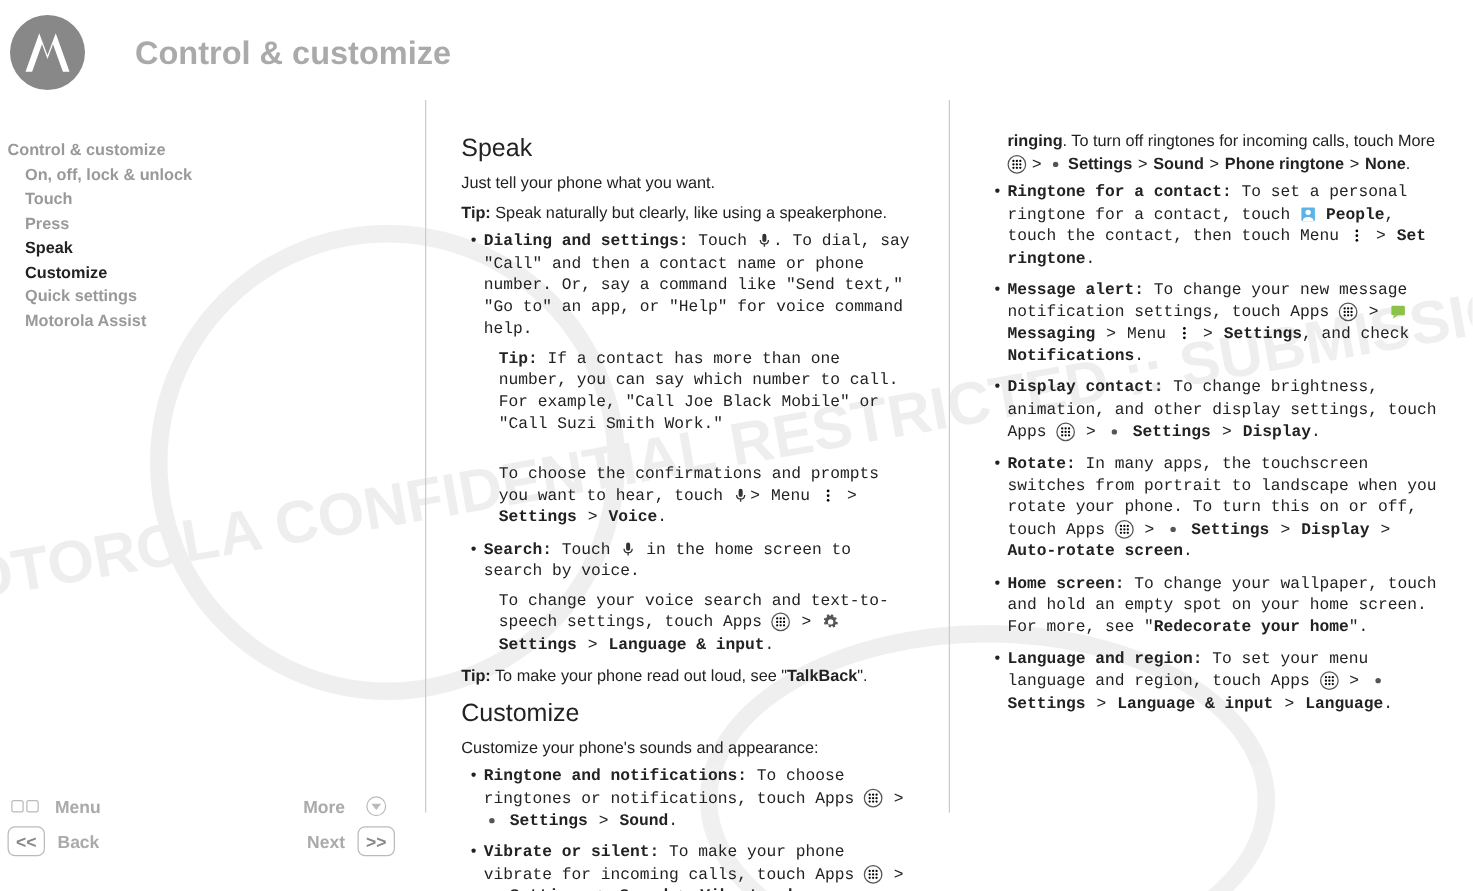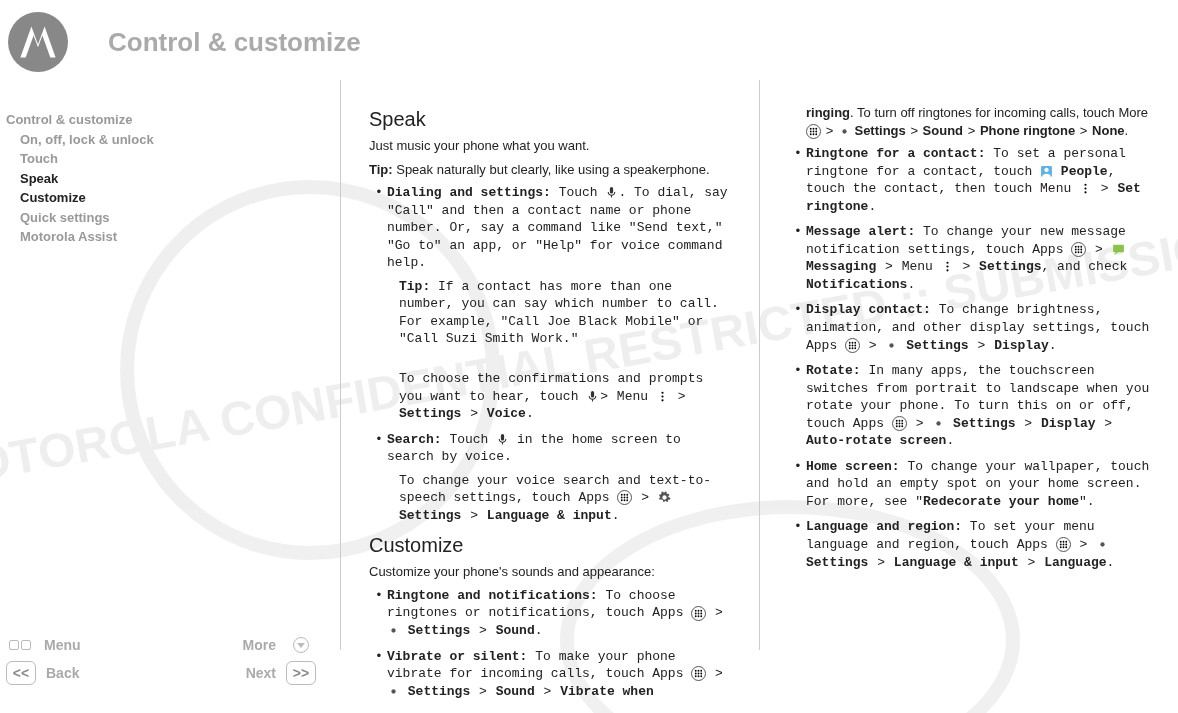--- a/index.html
+++ b/index.html
@@ -105,32 +105,33 @@
   <div class="page-title">Control &amp; customize</div>
 </div>
 
 <div class="layout">
 
   <div class="sidebar">
     <div class="toc">
       <div class="lvl0">Control &amp; customize</div>
       <div class="lvl1">On, off, lock &amp; unlock</div>
       <div class="lvl1">Touch</div>
+      <div class="lvl1">Press</div>
       <div class="lvl1 active-row">Speak</div>
       <div class="lvl1 active-row">Customize</div>
       <div class="lvl1">Quick settings</div>
       <div class="lvl1">Motorola Assist</div>
     </div>
   </div>
 
   <div class="content">
 
     <div class="col">
       <h2>Speak</h2>
-      <p>Just music your phone what you want.</p>
+      <p>Just tell your phone what you want.</p>
       <p><span class="b">Tip:</span><span> Speak naturally but clearly, like using a speakerphone.</span></p>
       <ul>
         <li>
           <span class="b">Dialing and settings:</span><span> Touch </span><span class="icon mic">
               <svg viewBox="0 0 24 24">
                 <path fill="#333" d="M12 14a3 3 0 0 0 3-3V5a3 3 0 0 0-6 0v6a3 3 0 0 0 3 3zm5-3a5 5 0 0 1-10 0H5a7 7 0 0 0 6 6.9V21h2v-3.1A7 7 0 0 0 19 11h-2z"></path>
               </svg>
             </span><span>. To dial, say "Call" and then a contact name or phone number. Or, say a command like "Send text," "Go to" an app, or "Help" for voice command help.</span>
           <p class="sub" style="margin-top:6px"><span class="b">Tip:</span><span> If a contact has more than one number, you can say which number to call. For example, "Call Joe Black Mobile" or "Call Suzi Smith Work."</span></p>
           <p class="sub"><span>To choose the confirmations and prompts you want to hear, touch </span><span class="icon mic">
@@ -163,20 +164,21 @@
                   <circle cx="12" cy="18" r="2"></circle>
                   <circle cx="18" cy="18" r="2"></circle>
                 </svg>
               </span> <span class="arr">&gt;</span> <span class="icon gear">
                 <svg viewBox="0 0 24 24">
                   <path fill="#555" d="M12 8a4 4 0 1 0 0 8 4 4 0 0 0 0-8zm9 4l2 1-1 3-2.3-.5a8 8 0 0 1-1.4 1.4l.5 2.3-3 1-1-2a8 8 0 0 1-2 0l-1 2-3-1 .5-2.3a8 8 0 0 1-1.4-1.4L3 16l-1-3 2-1a8 8 0 0 1 0-2l-2-1 1-3 2.3.5A8 8 0 0 1 6.7 4.1L6.2 1.8l3-1 1 2a8 8 0 0 1 2 0l1-2 3 1-.5 2.3a8 8 0 0 1 1.4 1.4L20 5l1 3-2 1a8 8 0 0 1 0 2z"></path>
                 </svg>
               </span> <span class="b">Settings</span> <span class="arr">&gt;</span> <span class="b">Language &amp; input</span>.</p>
         </li>
       </ul>
+      <p><span class="b">Tip:</span><span> To make your phone read out loud, see "</span><span class="b">TalkBack</span><span>".</span></p>
 
       <h2 style="margin-top:8px">Customize</h2>
       <p>Customize your phone's sounds and appearance:</p>
       <ul>
         <li>
           <span class="b">Ringtone and notifications:</span><span> To choose ringtones or notifications, touch Apps </span><span class="icon apps">
               <svg viewBox="0 0 24 24">
                 <circle cx="6" cy="6" r="2"></circle>
                 <circle cx="12" cy="6" r="2"></circle>
                 <circle cx="18" cy="6" r="2"></circle>

